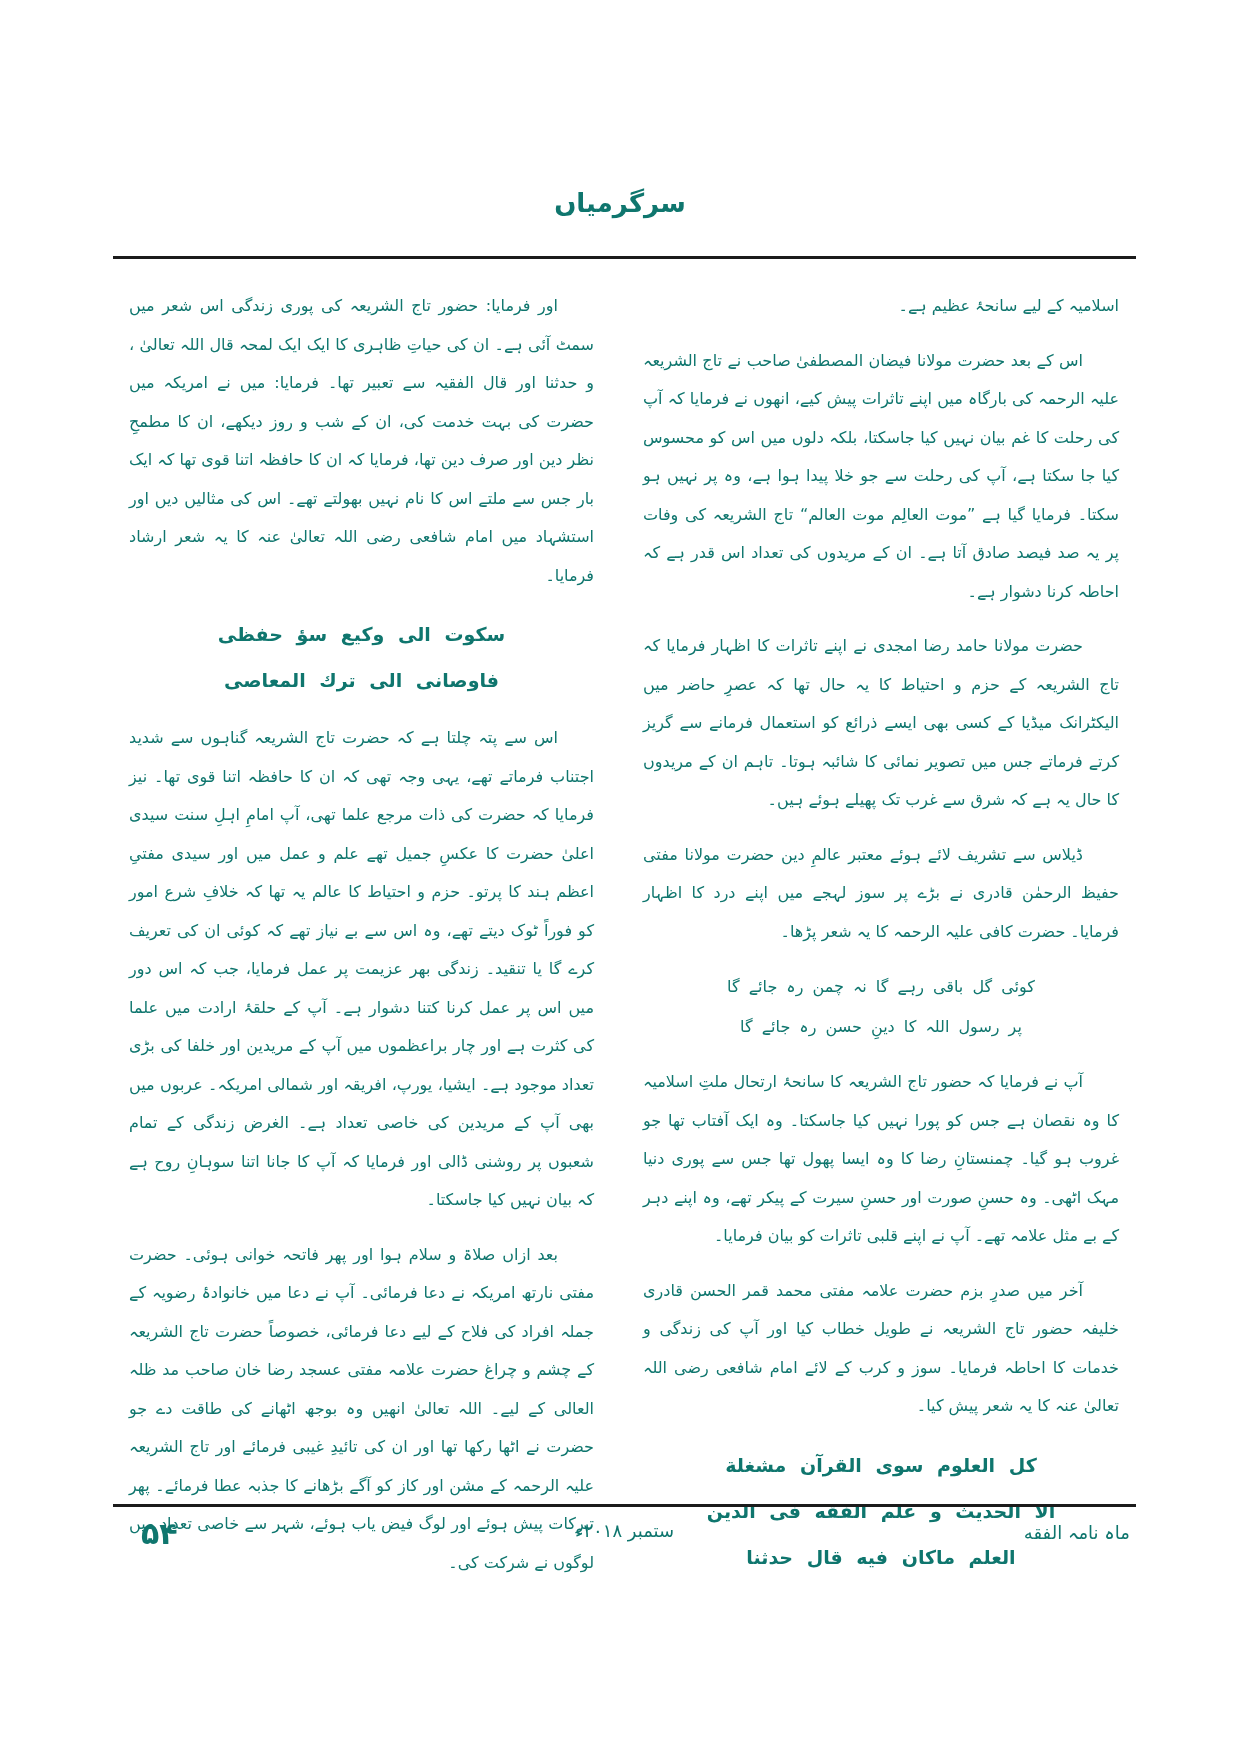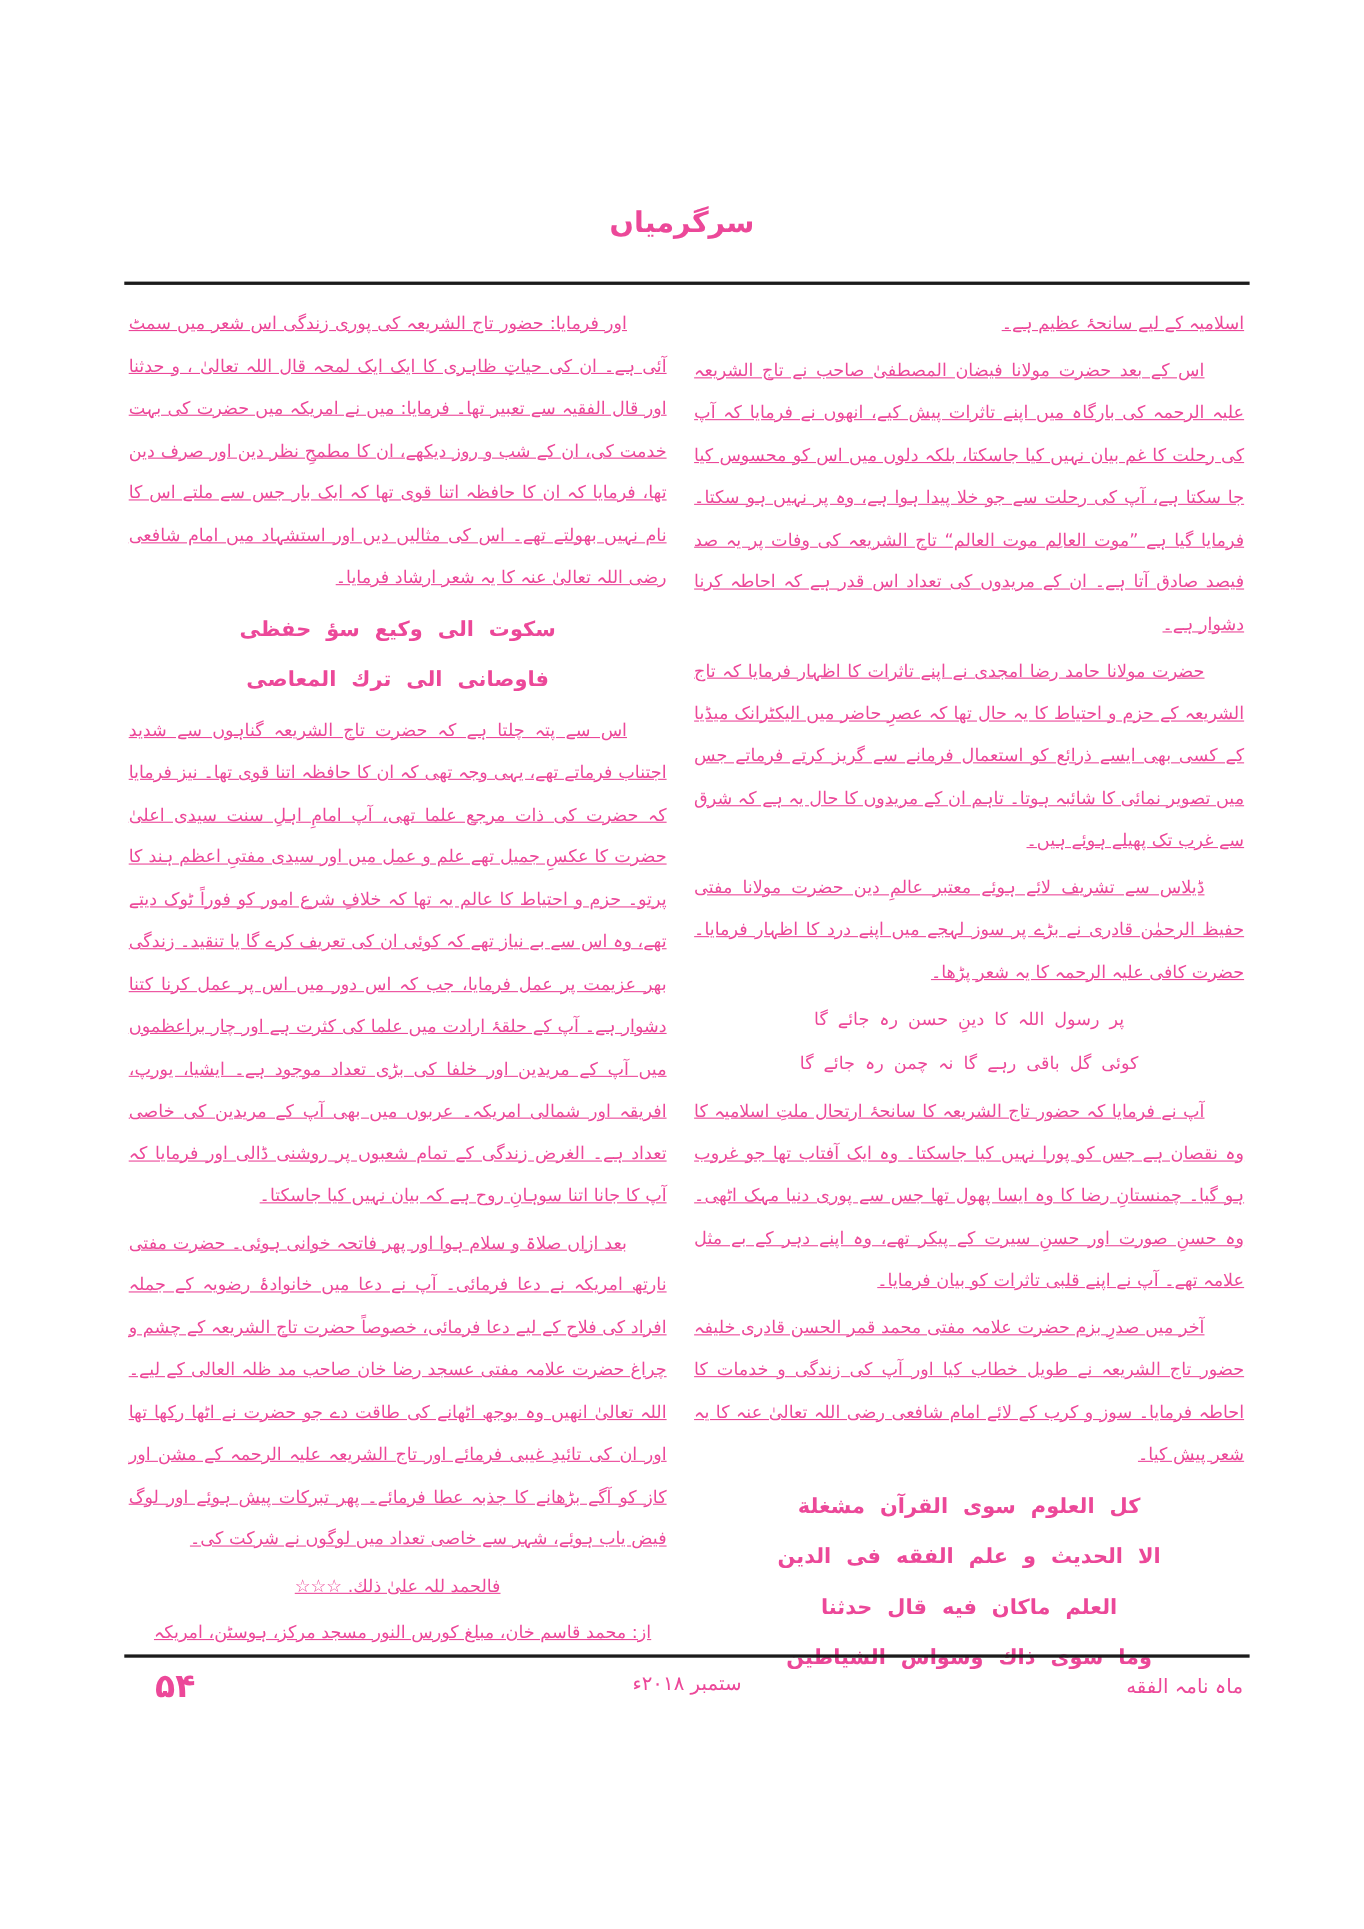--- a/index.html
+++ b/index.html
@@ -5,21 +5,21 @@
   html, body {
     margin: 0; padding: 0;
     width: 1240px; height: 1754px;
     background: #ffffff;
   }
   .page {
     position: absolute; inset: 0;
     width: 1240px; height: 1574px;
     background: #ffffff;
     font-family: "DejaVu Sans", sans-serif;
-    color: #ec4899;
+    color: #0f766e;
     overflow: hidden;
   }
   .header-title {
     position: absolute;
     top: 188px; left: 0; width: 100%;
     margin: 0;
     text-align: center;
     direction: rtl;
     font-size: 26px;
     font-weight: bold;
@@ -35,21 +35,21 @@
   .col {
     position: absolute;
     top: 271px;
     direction: rtl;
     text-align: justify;
     font-size: 16px;
     line-height: 38.5px;
   }
   .col-right { left: 627px; width: 508px; }
   .col-left  { left: 113px; width: 497px; }
-  .col p.blk { margin: 4px; padding: 0; text-decoration: underline; }
+  .col p.blk { margin: 16px; padding: 0; }
   .col p.indent { text-indent: 36px; }
   .verse { text-align: center; margin: 0; }
   .verse .vline {
     text-align: center;
     white-space: nowrap;
   }
   .verse-urdu .vline {
     line-height: 40px;
     word-spacing: 4px;
   }
@@ -85,22 +85,22 @@
   <h1 class="header-title">سرگرمیاں</h1>
 
   <div class="rule rule-top"></div>
 
   <div class="col col-right">
       <p class="blk body">اسلامیہ کے لیے سانحۂ عظیم ہے۔</p>
       <p class="blk body indent">اس کے بعد حضرت مولانا فیضان المصطفیٰ صاحب نے تاج الشریعہ علیہ الرحمہ کی بارگاہ میں اپنے تاثرات پیش کیے، انھوں نے فرمایا کہ آپ کی رحلت کا غم بیان نہیں کیا جاسکتا، بلکہ دلوں میں اس کو محسوس کیا جا سکتا ہے، آپ کی رحلت سے جو خلا پیدا ہوا ہے، وہ پر نہیں ہو سکتا۔ فرمایا گیا ہے ”موت العالِم موت العالم“ تاج الشریعہ کی وفات پر یہ صد فیصد صادق آتا ہے۔ ان کے مریدوں کی تعداد اس قدر ہے کہ احاطہ کرنا دشوار ہے۔</p>
       <p class="blk body indent">حضرت مولانا حامد رضا امجدی نے اپنے تاثرات کا اظہار فرمایا کہ تاج الشریعہ کے حزم و احتیاط کا یہ حال تھا کہ عصرِ حاضر میں الیکٹرانک میڈیا کے کسی بھی ایسے ذرائع کو استعمال فرمانے سے گریز کرتے فرماتے جس میں تصویر نمائی کا شائبہ ہوتا۔ تاہم ان کے مریدوں کا حال یہ ہے کہ شرق سے غرب تک پھیلے ہوئے ہیں۔</p>
       <p class="blk body indent">ڈیلاس سے تشریف لائے ہوئے معتبر عالمِ دین حضرت مولانا مفتی حفیظ الرحمٰن قادری نے بڑے پر سوز لہجے میں اپنے درد کا اظہار فرمایا۔ حضرت کافی علیہ الرحمہ کا یہ شعر پڑھا۔</p>
       <div class="verse verse-urdu">
+        <div class="vline">کوئی گل باقی رہے گا نہ چمن رہ جائے گا</div>
         <div class="vline">پر رسول اللہ کا دینِ حسن رہ جائے گا</div>
-        <div class="vline">کوئی گل باقی رہے گا نہ چمن رہ جائے گا</div>
       </div>
       <p class="blk body indent">آپ نے فرمایا کہ حضور تاج الشریعہ کا سانحۂ ارتحال ملتِ اسلامیہ کا وہ نقصان ہے جس کو پورا نہیں کیا جاسکتا۔ وہ ایک آفتاب تھا جو غروب ہو گیا۔ چمنستانِ رضا کا وہ ایسا پھول تھا جس سے پوری دنیا مہک اٹھی۔ وہ حسنِ صورت اور حسنِ سیرت کے پیکر تھے، وہ اپنے دہر کے بے مثل علامہ تھے۔ آپ نے اپنے قلبی تاثرات کو بیان فرمایا۔</p>
       <p class="blk body indent">آخر میں صدرِ بزم حضرت علامہ مفتی محمد قمر الحسن قادری خلیفہ حضور تاج الشریعہ نے طویل خطاب کیا اور آپ کی زندگی و خدمات کا احاطہ فرمایا۔ سوز و کرب کے لائے امام شافعی رضی اللہ تعالیٰ عنہ کا یہ شعر پیش کیا۔</p>
       <div class="verse verse-arabic">
         <div class="vline">كل العلوم سوى القرآن مشغلة</div>
         <div class="vline">الا الحديث و علم الفقه فى الدين</div>
         <div class="vline">العلم ماكان فيه قال حدثنا</div>
         <div class="vline">وما سوى ذاك وسواس الشياطين</div>
       </div>
     </div>

